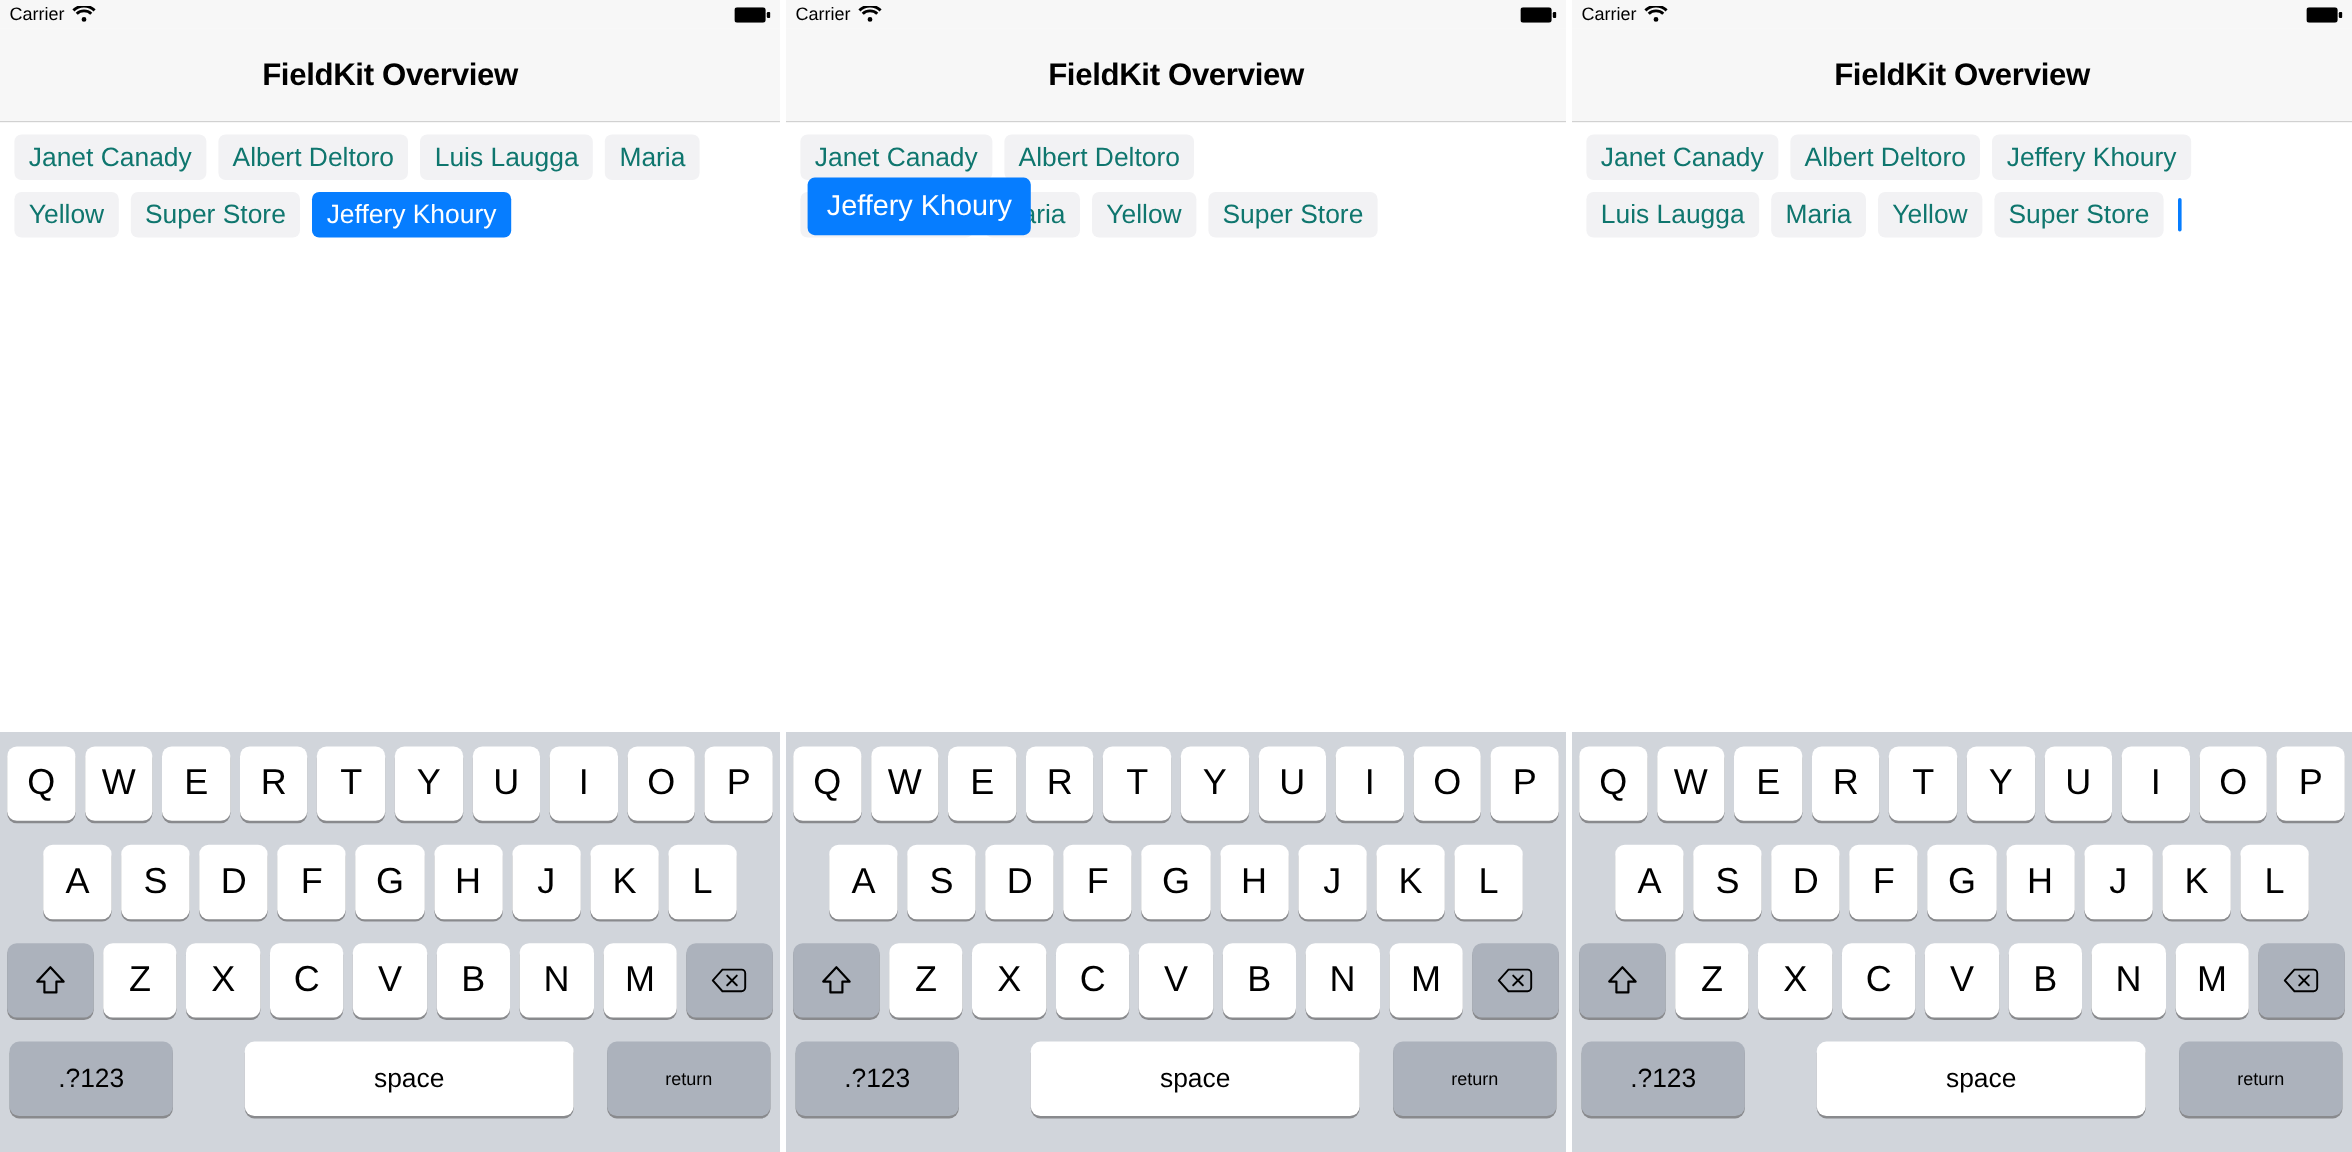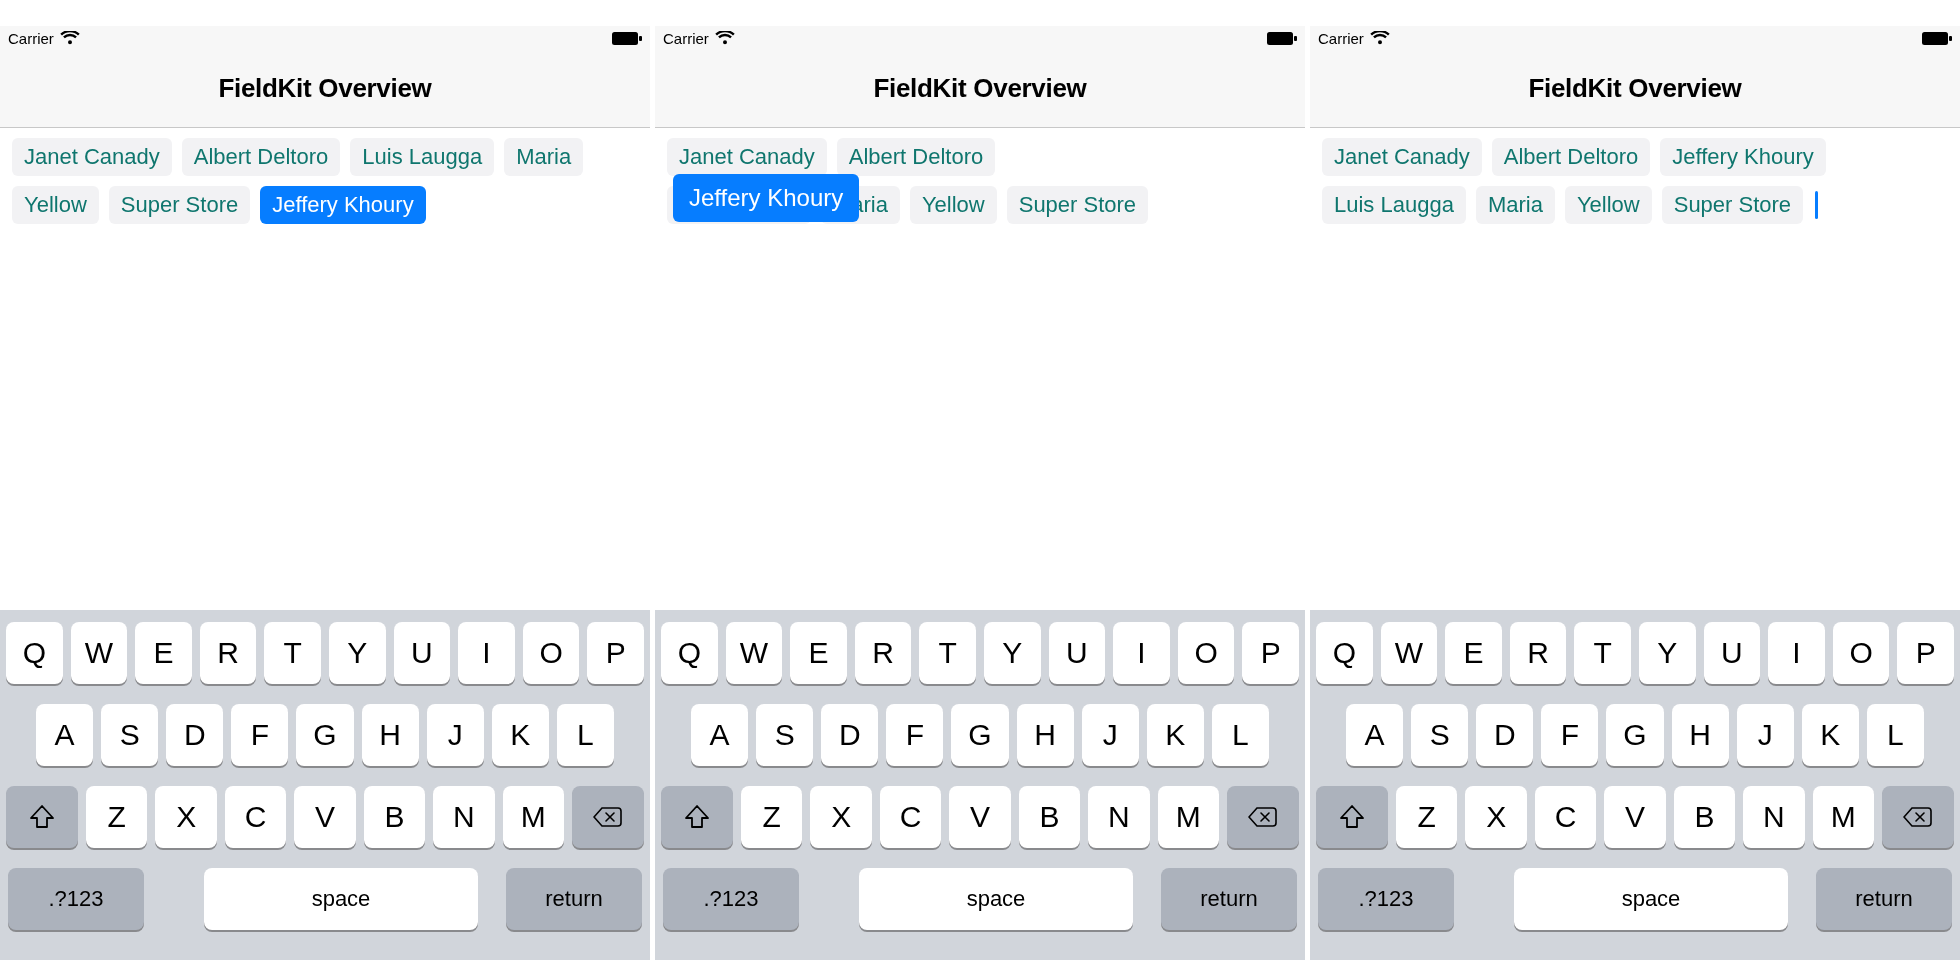--- a/index.html
+++ b/index.html
@@ -20,21 +20,20 @@
   
   .statusbar {
     height: 24px;
     display: flex;
     align-items: center;
     justify-content: space-between;
     padding: 0 8px;
     font-size: 15px;
     font-weight: 500;
     background: #f7f7f7;
-    margin-top: 26px;
   }
   .statusbar .left { display: flex; align-items: center; gap: 6px; }
   .wifi { display: inline-flex; align-items: center; }
   .battery { display: inline-flex; align-items: center; }
 
   
   .navbar {
     height: 78px;
     display: flex;
     align-items: center;
@@ -127,21 +126,21 @@
     font-size: 30px;
     font-weight: 400;
     color: #000;
     user-select: none;
   }
   .key.gray { background: #acb2bc; color: #000; }
   .key.shift { flex: 0 0 72px; }
   .key.backspace { flex: 0 0 72px; }
   .key.num   { flex: 0 0 136px; font-size: 22px; }
   .key.space { flex: 1 1 auto; font-size: 22px; margin-left: 32px; }
-  .key.return{ flex: 0 0 136px; font-size: 22px; }
+  .key.return{ flex: 0 0 136px; font-size: 15px; }
   .krow.bottom { gap: 28px; padding: 0 2px 0 2px; }
   .krow.letters3 { gap: 8px; }
   .letters-mid { display: flex; gap: 8px; flex: 1 1 auto; }
 
   svg { display: block; }
 </style>
 </head>
 <body>
 
 <div class="screen">

